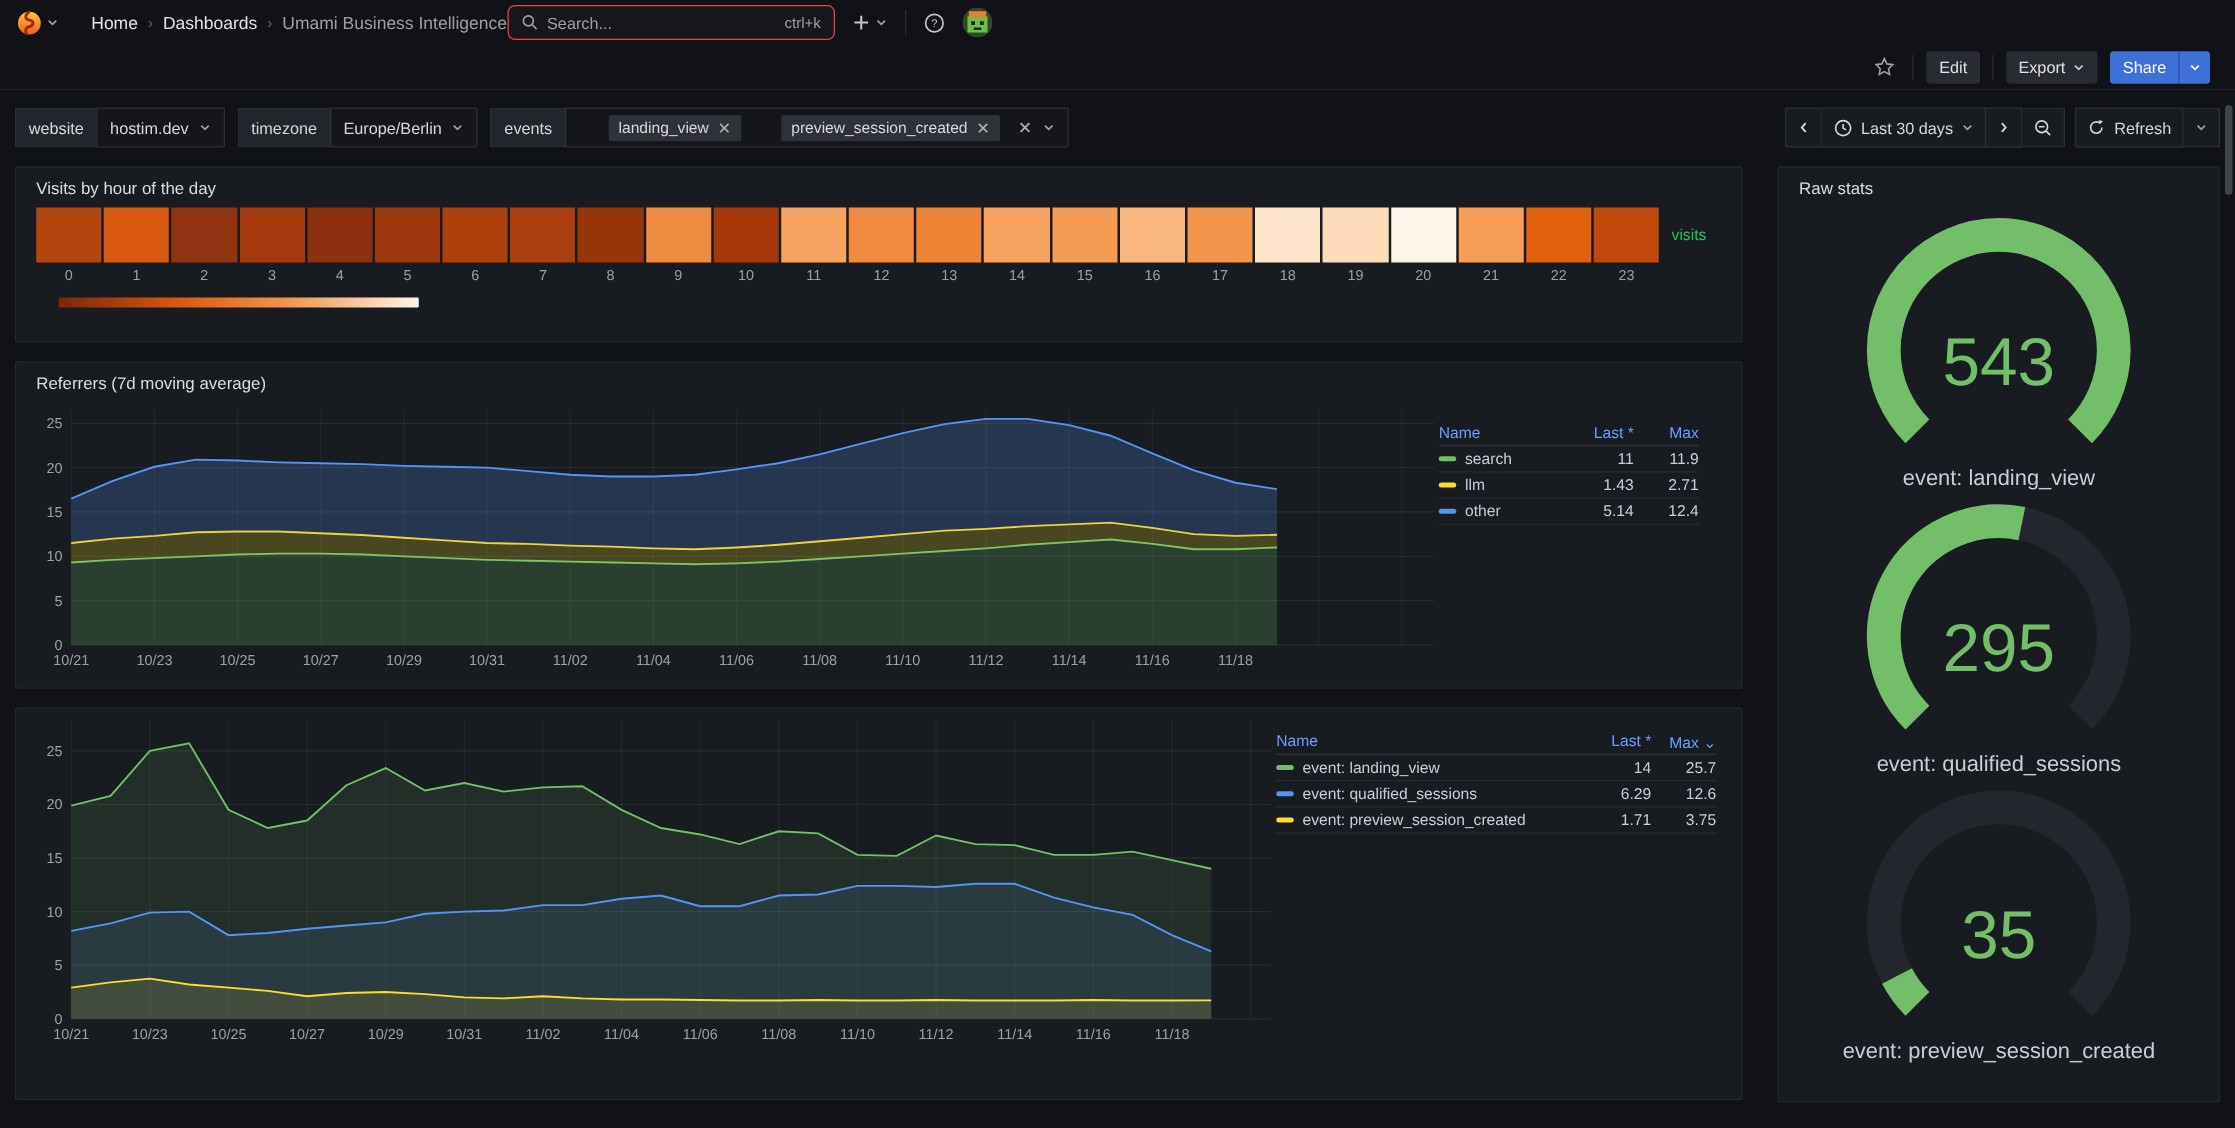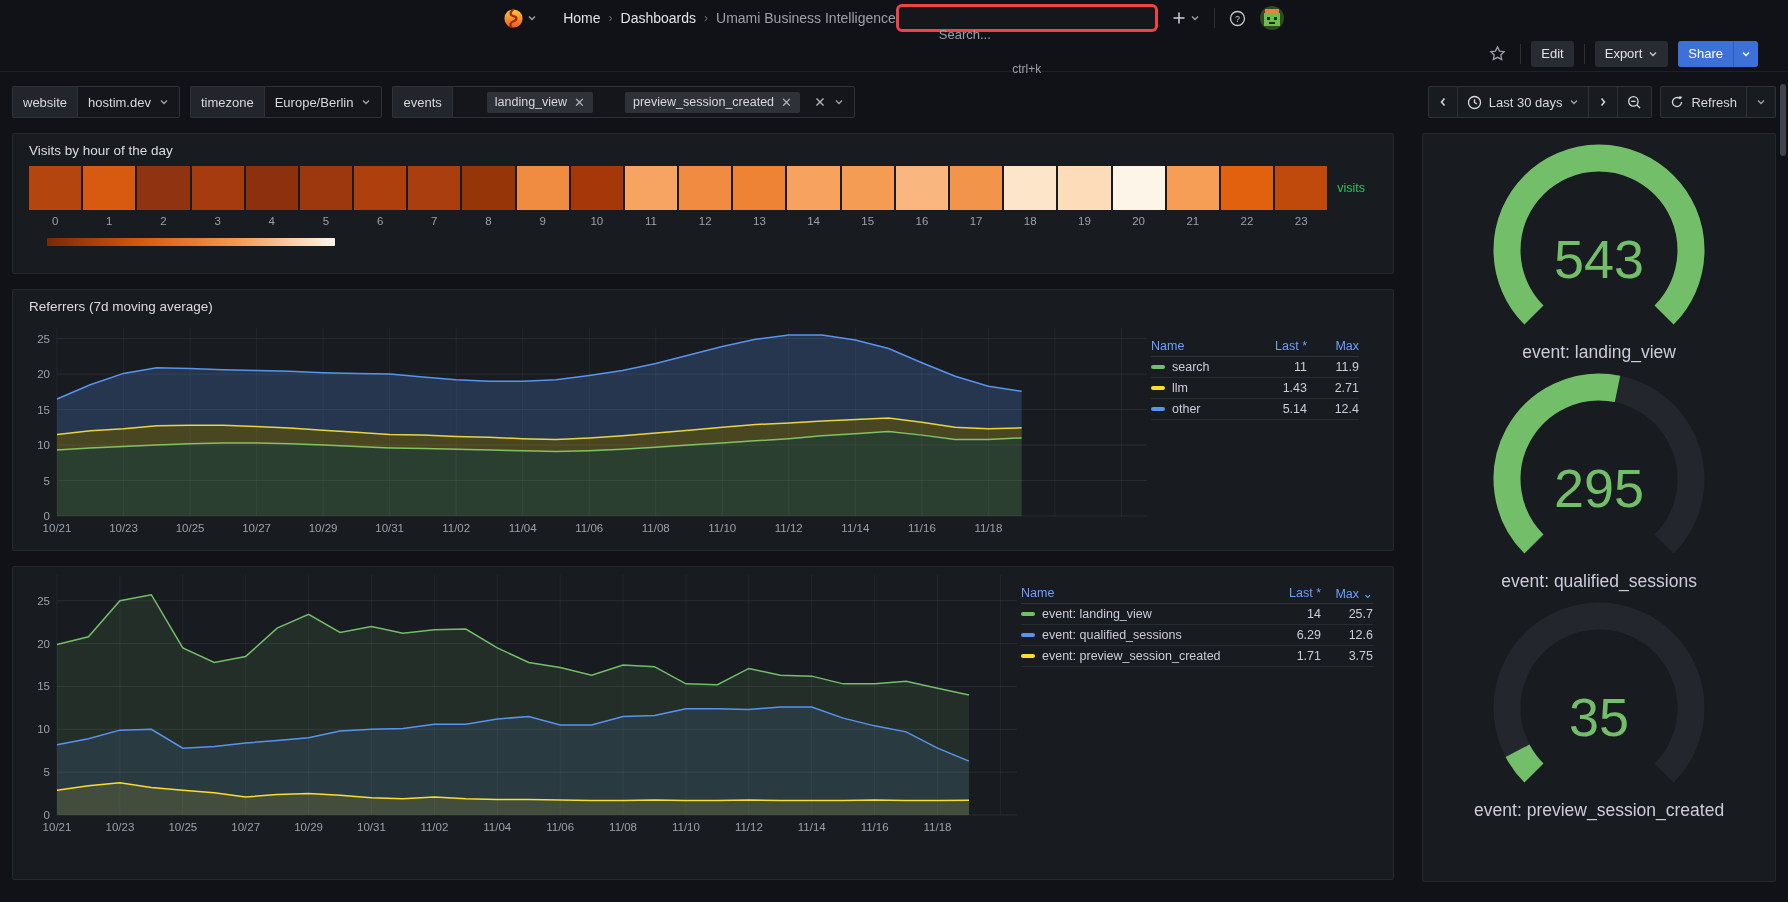--- a/index.html
+++ b/index.html
@@ -1,33 +1,33 @@
 <!DOCTYPE html>
 <html><head>
 <meta charset="utf-8">
 <style>
   * { margin:0; padding:0; box-sizing:border-box; }
   html,body { width:1788px; height:902px; overflow:hidden; }
   body { background:#111217; color:#ccccdc; font-family:"Liberation Sans", sans-serif; font-size:13px; }
-  .topnav { height:36px; display:flex; align-items:center; justify-content:center; padding:0 14px 0 10px; background:#111217; }
+  .topnav { height:36px; display:flex; align-items:center; justify-content:flex-start; padding:0 14px 0 10px; background:#111217; }
   .nav-left { display:flex; align-items:center; gap:6px; }
   .logo-wrap { display:flex; align-items:center; gap:2px; padding:0 6px 0 2px; }
   .crumbs { display:flex; align-items:center; gap:8px; margin-left:14px; font-size:14px; }
   .crumb { color:#e3e4e8; cursor:pointer; }
   .crumb.current { color:#9da0a8; }
   .crumb-sep { color:#62666e; font-size:12px; }
   .nav-right { display:flex; align-items:center; gap:10px; }
-  .searchbox { width:262px; height:28px; border:3px solid #ef4444; border-radius:6px; background:#16171d; display:flex; align-items:center; gap:20px; padding:0 10px;flex-direction:column; }
+  .searchbox { width:262px; height:28px; border:1px solid #ef4444; border-radius:6px; background:#16171d; display:flex; align-items:center; gap:7px; padding:0 10px; }
   .searchbox input { flex:1; background:transparent; border:none; outline:none; color:#ccccdc; font-size:13px; font-family:inherit; }
   .searchbox input::placeholder { color:#9da0a8; }
   .kbd-hint { color:#9da0a8; font-size:12px; }
   .icon-btn { display:flex; align-items:center; gap:4px; color:#c7c8cc; cursor:pointer; padding:4px; border-radius:4px; }
   .nav-divider { width:1px; height:20px; background:#2c2f35; }
   .avatar { width:24px; height:24px; border-radius:50%; overflow:hidden; cursor:pointer; }
-  .subnav { height:36px; display:flex; align-items:center; justify-content:flex-end; gap:10px; padding:0 30px; background:#111217; border-bottom:1px solid #1d2026; }
+  .subnav { height:36px; display:flex; align-items:center; justify-content:flex-end; gap:10px; padding:0 20px; background:#111217; border-bottom:1px solid #1d2026; }
   .btn { height:26px; display:inline-flex; align-items:center; gap:6px; padding:0 10px; border-radius:3px; background:#282b31; color:#e0e1e5; font-size:13px; cursor:pointer; border:none; font-family:inherit; }
   .btn-primary { background:#3d71d9; color:#fff; border-radius:3px 0 0 3px; }
   .btn-primary-caret { background:#3d71d9; border-left:1px solid #2f5cb8; border-radius:0 3px 3px 0; height:26px; display:flex; align-items:center; padding:0 7px; cursor:pointer; color:#fff; }
   .share-split { display:flex; }
   .dashboard { padding:14px 12px 0 12px; }
   .controls-row { display:flex; justify-content:space-between; align-items:center; margin-bottom:15px; }
   .filters { display:flex; gap:10px; }
   .filter-group { display:flex; align-items:stretch; height:32px; }
   .filter-label { display:flex; align-items:center; padding:0 10px; background:#22252b; border:1px solid #2e3138; border-right:none; border-radius:2px 0 0 2px; color:#d8d9dd; }
   .filter-value { display:flex; align-items:center; gap:8px; padding:0 10px; background:#15161b; border:1px solid #2e3138; border-radius:0 2px 2px 0; color:#d8d9dd; cursor:pointer; }
@@ -482,20 +482,21 @@
                 </span>
                 <span class="lt-num" style="width: 58px;">1.71</span>
                 <span class="lt-num" style="width: 52px;">3.75</span>
               </div>
             </div>
         </div>
       </section>
     </div>
 
     <aside class="panel gauges-panel">
+      <div class="panel-title">Raw stats</div>
       <div id="gauges">
           <div class="gauge-block">
             <svg width="250" height="206">
               <path d="M 59.95 177.05 A 92 92 0 1 1 190.05 177.05" fill="none" stroke="#24262d" stroke-width="27"></path>
               <path d="M 59.95 177.05 A 92 92 0 1 1 190.05 177.05" fill="none" stroke="#73BF69" stroke-width="27"></path>
               <text x="125" y="140" text-anchor="middle" font-size="54" fill="#73BF69">543</text>
             </svg>
             <div class="gauge-label">event: landing_view</div>
           </div>
           <div class="gauge-block">

